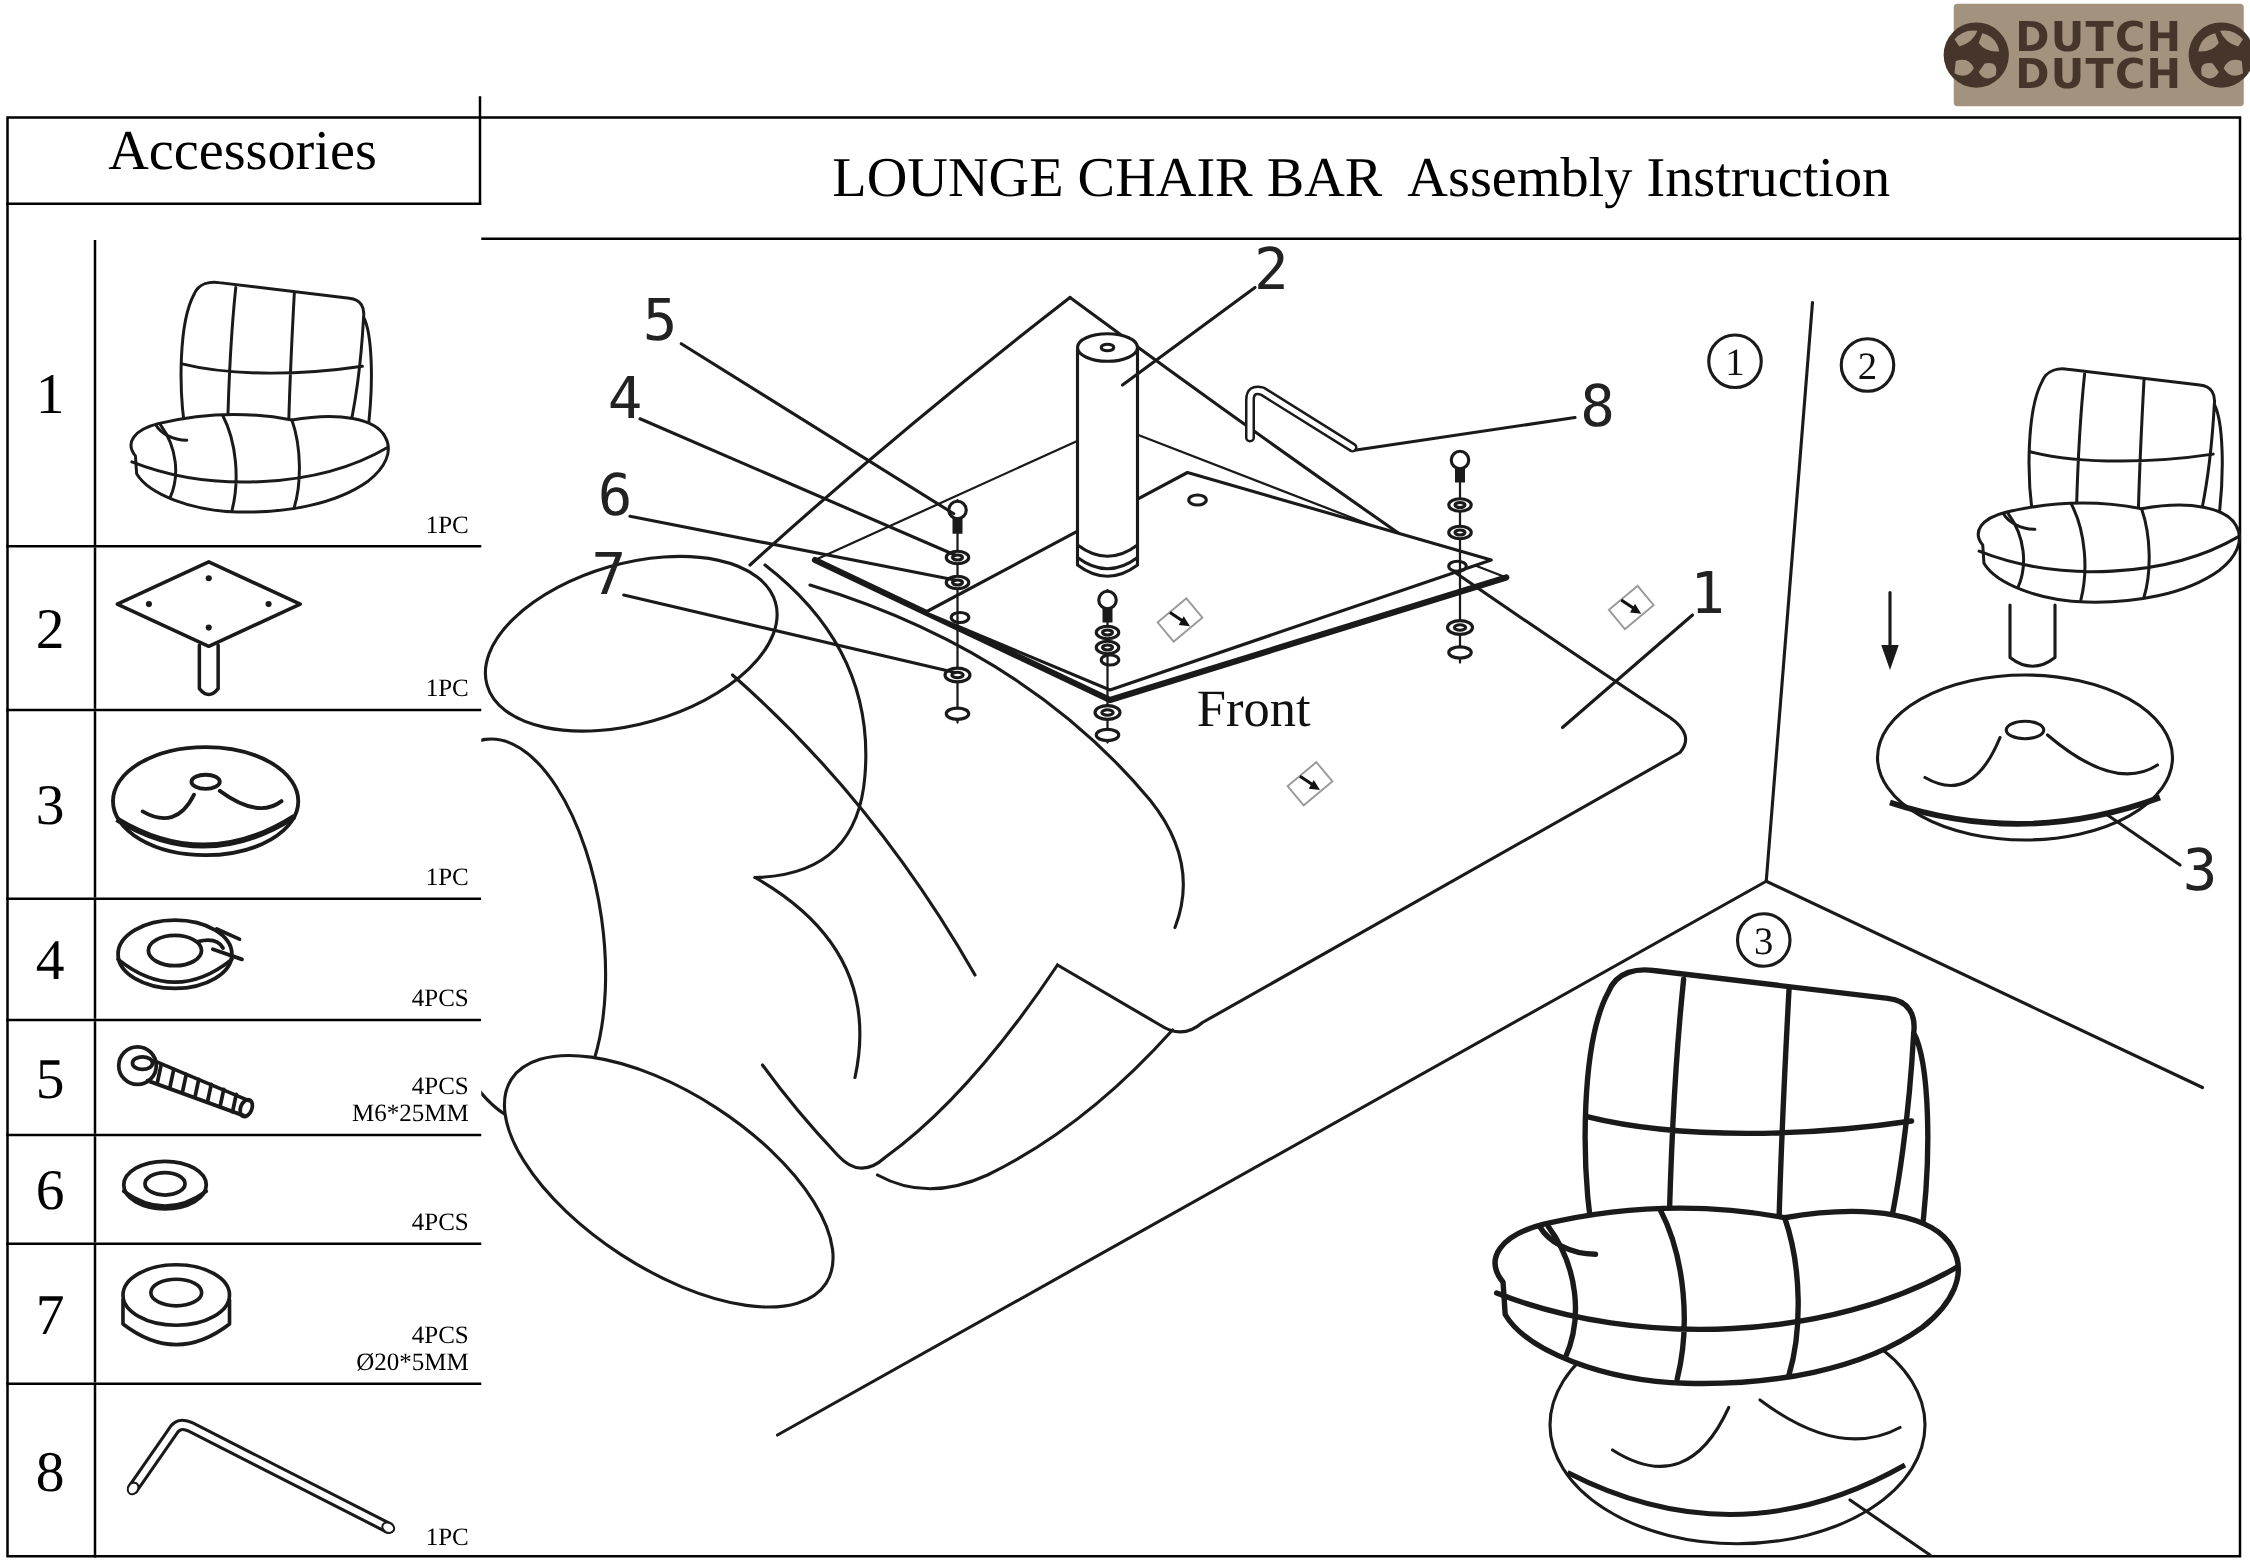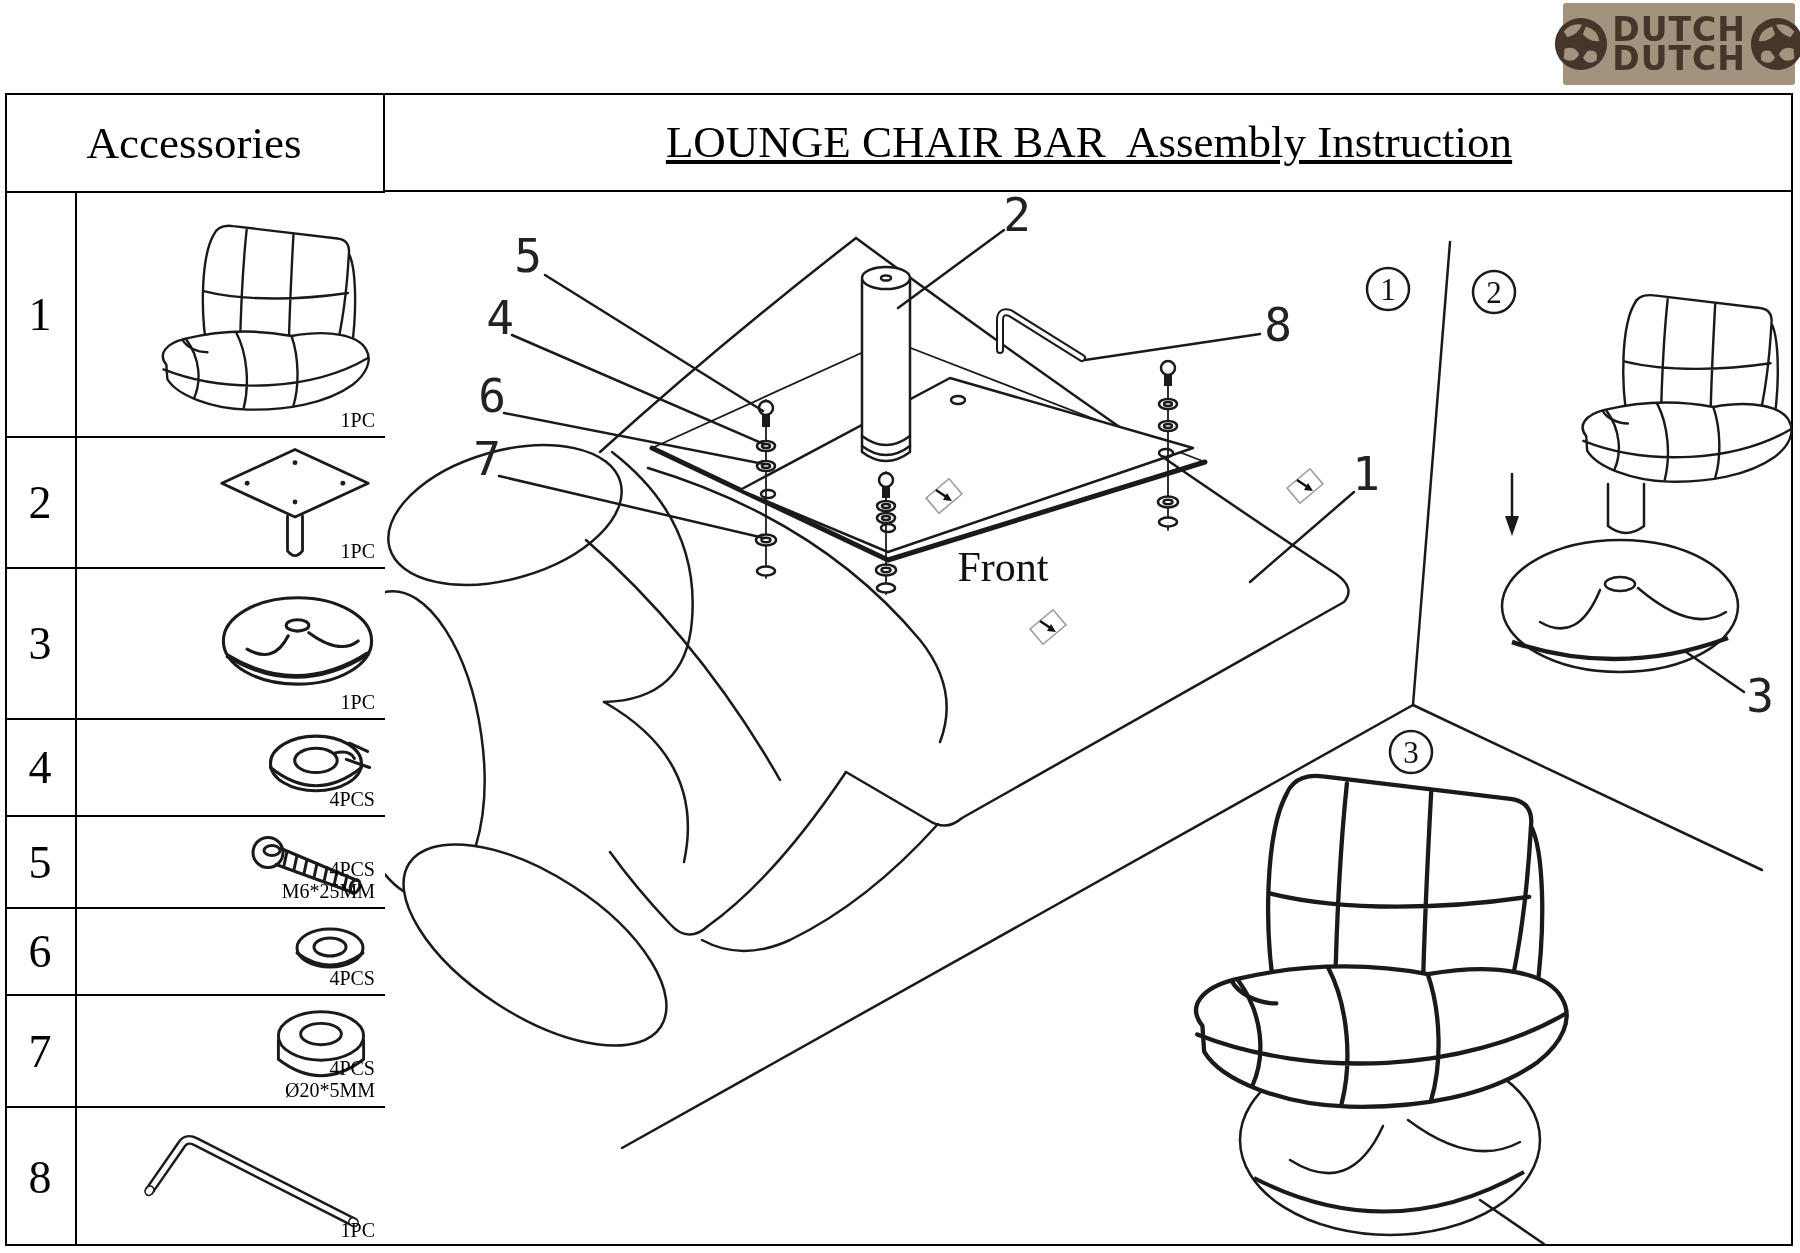--- a/index.html
+++ b/index.html
@@ -7,34 +7,34 @@
 
   
   #logo{position:absolute;left:1563px;top:3px;width:232px;height:82px;background:#a3927e;
         display:flex;align-items:center;justify-content:center;gap:2px;border-radius:3px;}
   #logo .wordmark{display:flex;flex-direction:column;align-items:center;line-height:.88;
         font-family:"DejaVu Sans",sans-serif;font-weight:900;font-size:33px;letter-spacing:1px;color:#46352a;}
   #logo svg{flex:0 0 auto;}
 
   
   #frame{position:absolute;left:5px;top:93px;width:1788px;height:1153px;border:2px solid #000;box-sizing:border-box;}
-  #hdr-left{position:absolute;left:5px;top:94px;width:380px;height:99px;box-sizing:border-box;
+  #hdr-left{position:absolute;left:5px;top:77px;width:380px;height:87px;box-sizing:border-box;
             border-right:2px solid #000;border-bottom:2px solid #000;
             display:flex;align-items:center;justify-content:center;font-size:45px;}
   #hdr-right{position:absolute;left:385px;top:93px;width:1408px;height:99px;box-sizing:border-box;
              border-bottom:2px solid #000;display:flex;align-items:center;justify-content:center;
-             font-size:45px;white-space:pre;text-decoration:underline;}
+             font-size:45px;white-space:pre;}
 
   
   #sidebar{position:absolute;left:5px;top:192px;width:380px;height:1054px;display:flex;flex-direction:column;}
   .acc-row{display:flex;box-sizing:border-box;border-bottom:2px solid #000;position:relative;}
   .acc-row:last-child{border-bottom:none;flex:1;}
   .acc-num{width:72px;box-sizing:border-box;border-right:2px solid #000;display:flex;align-items:center;justify-content:center;
            font-size:46px;}
-  .acc-art{flex:1;display:flex;align-items:center;justify-content:flex-end;position:relative;}
+  .acc-art{flex:1;display:flex;align-items:center;justify-content:flex-start;position:relative;}
   .acc-qty{position:absolute;right:10px;bottom:5px;text-align:right;font-size:20px;line-height:1.1;}
   .acc-qty div{white-space:nowrap;}
 
   
   #main-diagram{position:absolute;left:385px;top:192px;}
   .ln{fill:none;stroke:#1a1a1a;stroke-width:2.5;stroke-linecap:round;stroke-linejoin:round;}
   .thick{stroke-width:5;}
   .thin{stroke-width:1.8;}
   .wfill{fill:#fff;}
   .dark{fill:#1a1a1a;stroke:none;}

